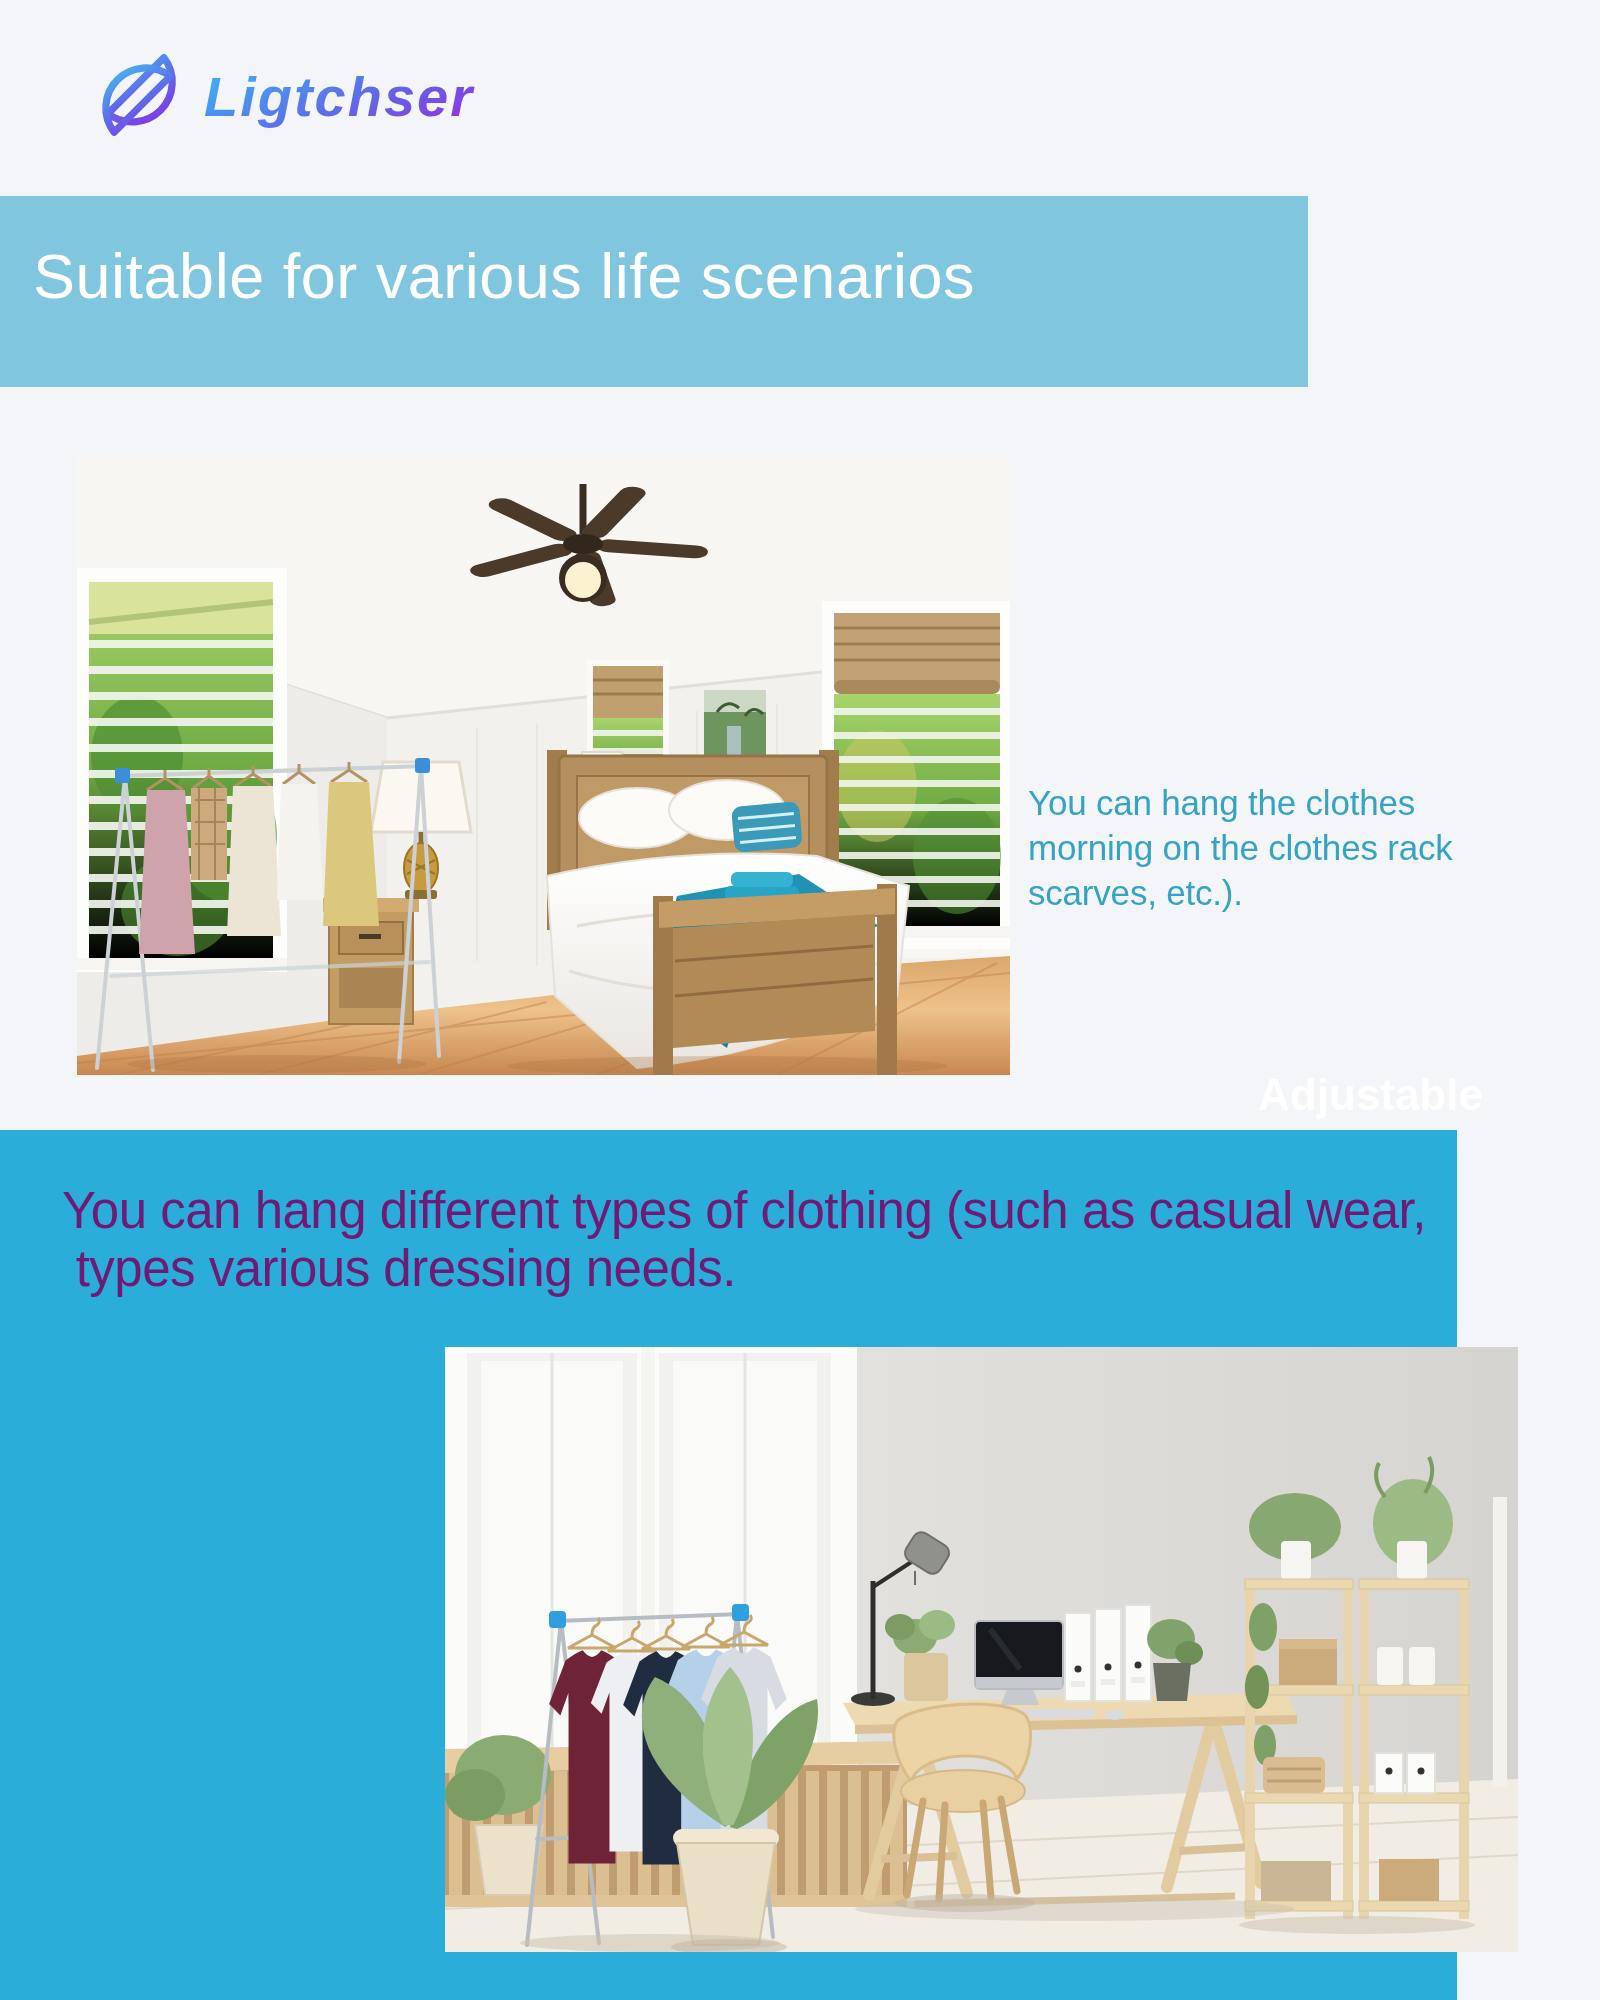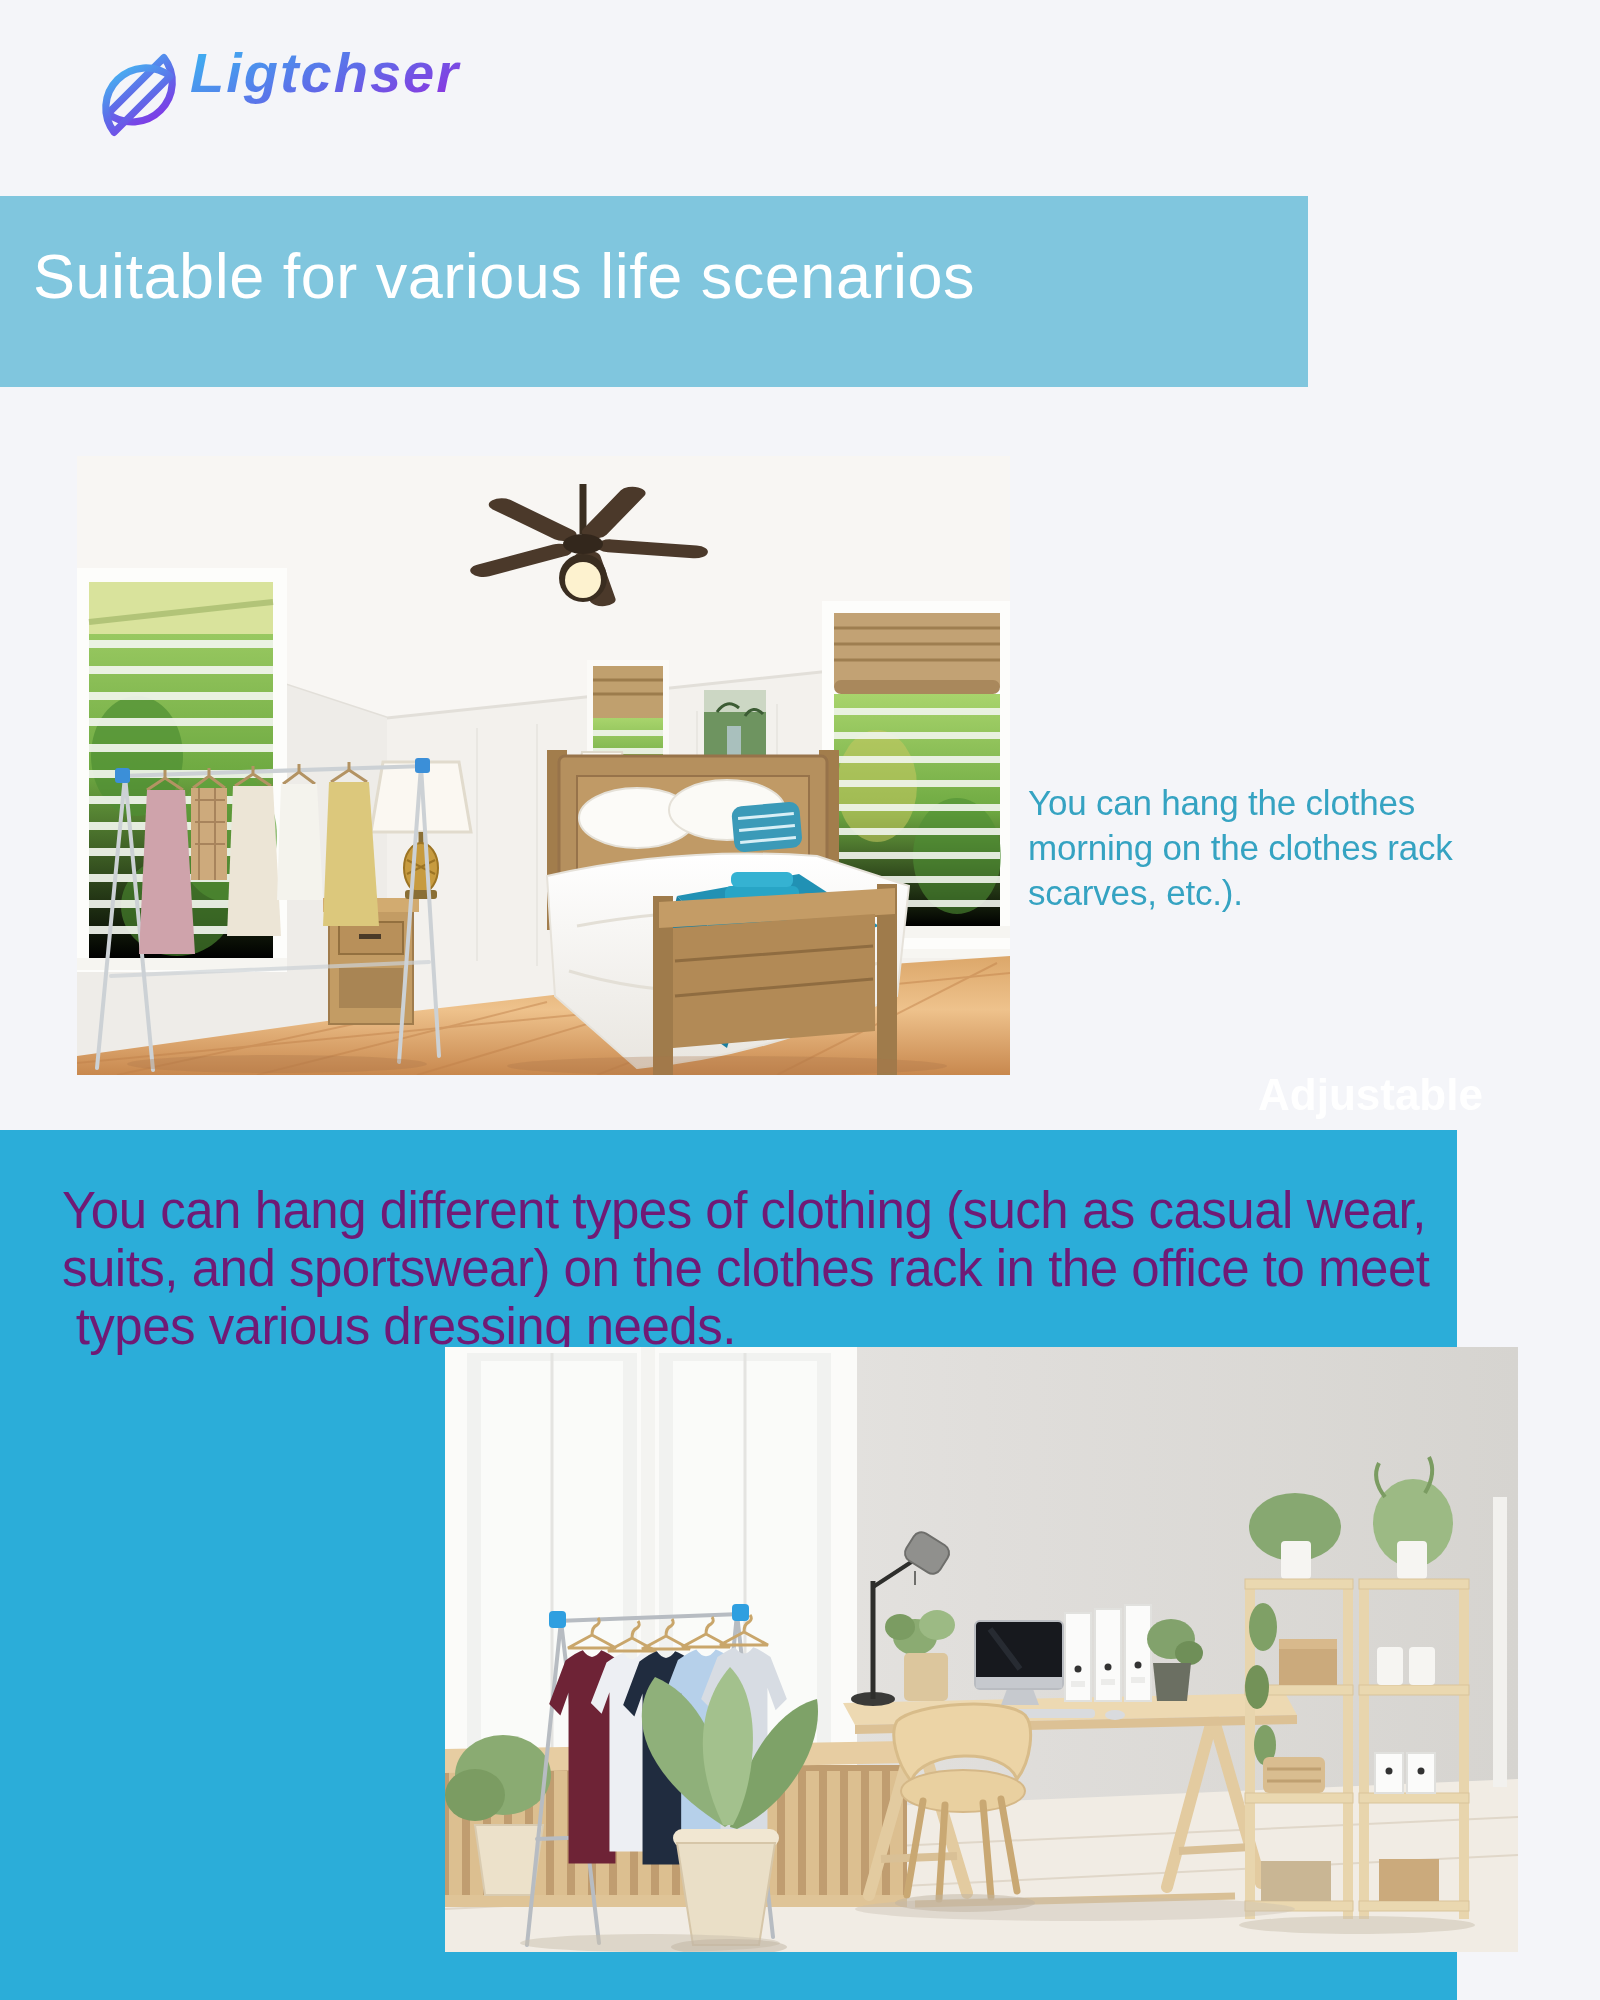--- a/index.html
+++ b/index.html
@@ -1,20 +1,20 @@
 <!DOCTYPE html>
 <html><head>
 <meta charset="utf-8">
 <style>
   html,body{margin:0;padding:0;background:#9aa0a8;}
   #canvas{position:relative;width:1600px;height:2000px;background:#f4f5f9;overflow:hidden;
           font-family:"Liberation Sans",sans-serif;}
   .abs{position:absolute;}
   
-  .logo-wrap{left:86px;top:40px;display:flex;align-items:flex-start;gap:0;}
+  .logo-wrap{left:86px;top:40px;display:flex;align-items:center;gap:14px;}
   .brand-name{font-size:56px;font-weight:800;font-style:italic;letter-spacing:2px;
       background:linear-gradient(155deg,#41a9f0 12%,#5f6ae8 55%,#8a38e0 90%);
       -webkit-background-clip:text;background-clip:text;color:transparent;
       -webkit-text-fill-color:transparent;padding-right:8px;}
   
   .hero-banner{left:0;top:196px;width:1308px;height:191px;background:#80c6de;}
   .hero-title{left:33px;top:44px;font-size:63px;color:#ffffff;letter-spacing:0.5px;}
   
   .bedroom-photo{left:77px;top:456px;width:933px;height:619px;overflow:hidden;}
   .bedroom-caption{left:1028px;top:780px;width:560px;font-size:35px;line-height:45px;
@@ -274,21 +274,20 @@
     <span class="line">You can hang the clothes</span>
     <span class="line">morning on the clothes rack</span>
     <span class="line">scarves, etc.).</span>
   </div>
 
   <div class="abs adjustable">Adjustable</div>
 
   <div class="abs office-panel">
     <div class="abs office-text">
       <span class="line">You can hang different types of clothing (such as casual wear,</span>
-      <span class="line">suits, and sportswear) on the clothes rack in the office to meet</span>
       <span class="line"> types various dressing needs.</span>
     </div>
   </div>
 
   <div class="abs office-photo">
     <svg width="1073" height="605" viewBox="0 0 1073 605" preserveAspectRatio="none">
       <defs>
         <linearGradient id="owall" x1="0" y1="0" x2="1" y2="0">
           <stop offset="0" stop-color="#ecebe8"></stop>
             <stop offset="0.5" stop-color="#e0dedb"></stop>

